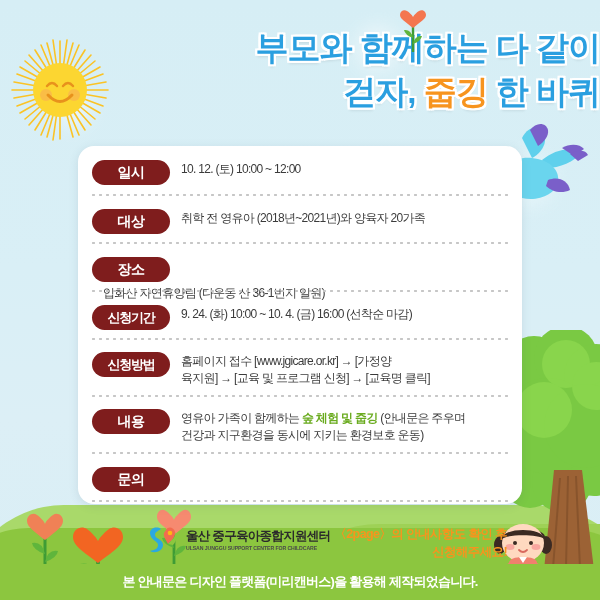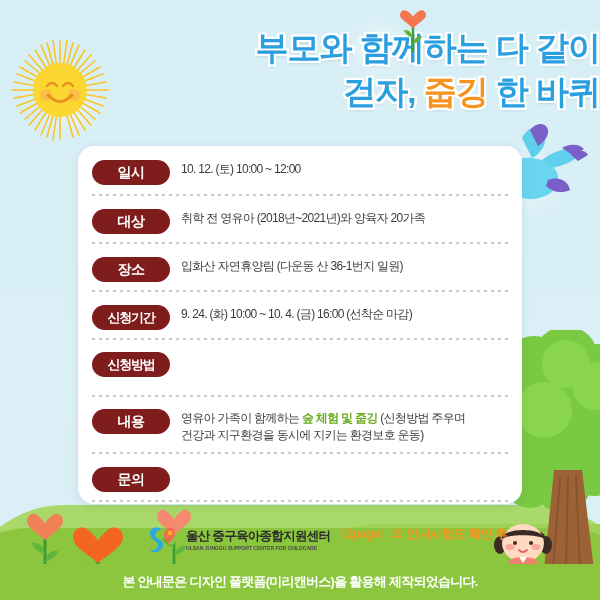--- a/index.html
+++ b/index.html
@@ -82,21 +82,21 @@
   .val{
     flex:1;margin-left:11px;color:#3b3b3b;
     font-size:12px;line-height:1.42;letter-spacing:-.7px;
     font-weight:500;padding-top:3px;
   }
   .val .green{color:#6aab1f;font-weight:bold;margin-top:32px;}
 
   
   .r1{height:50px;padding-top:12px;}
   .r2{height:48px;padding-top:11px;}
-  .r3{height:48px;padding-top:11px;}
+  .r3{height:48px;padding-top:11px;flex-direction:column;}
   .r4{height:48px;padding-top:11px;}
   .r5{height:57px;padding-top:10px;}
   .r6{height:57px;padding-top:10px;}
   .r7{height:48px;padding-top:11px;}
 
   
   .logo-wrap{position:absolute;left:146px;top:524px;display:flex;align-items:center;z-index:8;}
   .logo-mark{width:33px;height:33px;margin-right:7px;}
   .logo-text{display:flex;flex-direction:column;justify-content:space-between;}
   .logo-ko{font-size:12.5px;font-weight:bold;color:#2b2b2b;letter-spacing:-.7px;line-height:1.15;}
@@ -255,27 +255,31 @@
     </div>
 
     <div class="row r4">
       <div class="pill wide">신청기간</div>
       <div class="val">9. 24. (화) 10:00 ~ 10. 4. (금) 16:00 (선착순 마감)</div>
       <div class="dots"></div>
     </div>
 
     <div class="row r5">
       <div class="pill wide">신청방법</div>
+      <div class="val">
+        <span>홈페이지 접수 [www.jgicare.or.kr] → [가정양</span><br>
+        <span>육지원] → [교육 및 프로그램 신청] → [교육명 클릭]</span>
+      </div>
       <div class="dots"></div>
     </div>
 
     <div class="row r6">
       <div class="pill">내용</div>
       <div class="val">
-        <span>영유아 가족이 함께하는 </span><span class="green">숲 체험 및 줍깅</span><span> (신청방법 주우며</span><br>
+        <span>영유아 가족이 함께하는 </span><span class="green">숲 체험 및 줍깅</span><span> (안내문은 주우며</span><br>
         <span>건강과 지구환경을 동시에 지키는 환경보호 운동)</span>
       </div>
       <div class="dots"></div>
     </div>
 
     <div class="row r7">
       <div class="pill">문의</div>
       <div class="dots"></div>
     </div>
 
@@ -325,20 +329,21 @@
       </svg>
     </div>
     <div class="logo-text">
       <div class="logo-ko">울산 중구육아종합지원센터</div>
       <div class="logo-en">ULSAN JUNGGU SUPPORT CENTER FOR CHILDCARE</div>
     </div>
   </div>
 
   <div class="cta">
     <div>〈2page〉의 안내사항도 확인 후</div>
+    <div>신청해주세요!</div>
   </div>
 
   <div class="kid">
     <svg viewBox="0 0 72 76" width="72" height="76" aria-hidden="true">
       <ellipse cx="13" cy="24" rx="6" ry="9" fill="#3b2a23"></ellipse>
       <ellipse cx="59" cy="24" rx="6" ry="9" fill="#3b2a23"></ellipse>
       <path d="M14 16 C14 5 58 5 58 16 L58 22 C58 12 14 12 14 22z" fill="#3b2a23"></path>
       <ellipse cx="36" cy="22" rx="21" ry="19" fill="#ffd9c0"></ellipse>
       <path d="M15 18 C15 6 57 6 57 18 C52 13 20 13 15 18z" fill="#3b2a23"></path>
       <ellipse cx="23" cy="26" rx="4.5" ry="3" fill="#f9a7a0"></ellipse>

